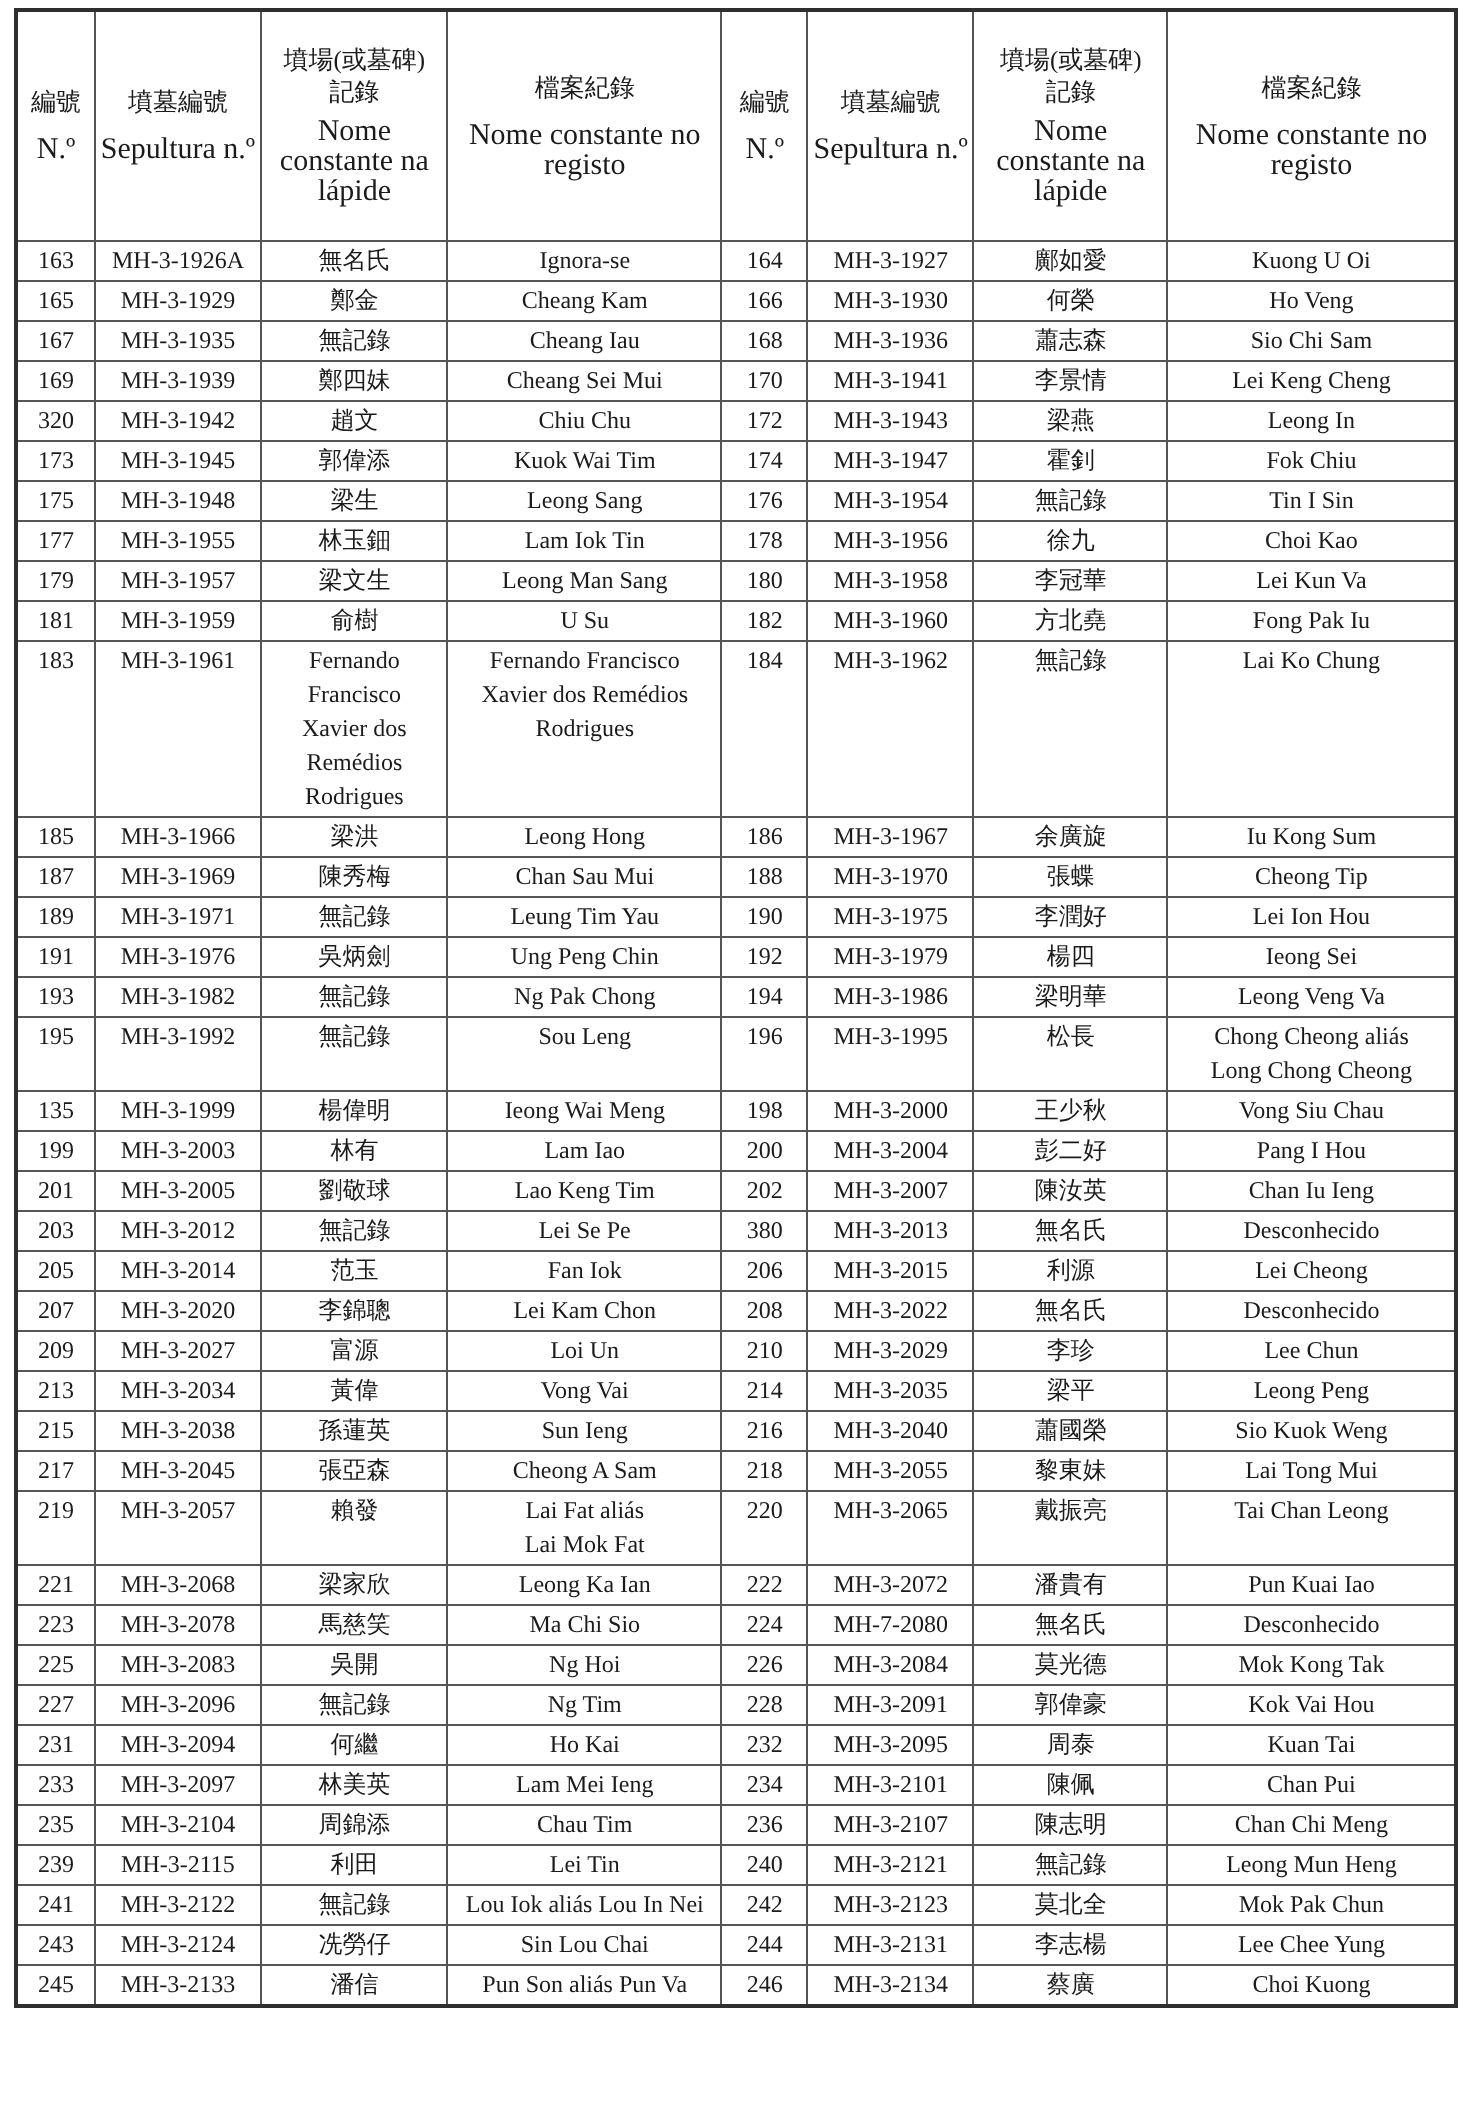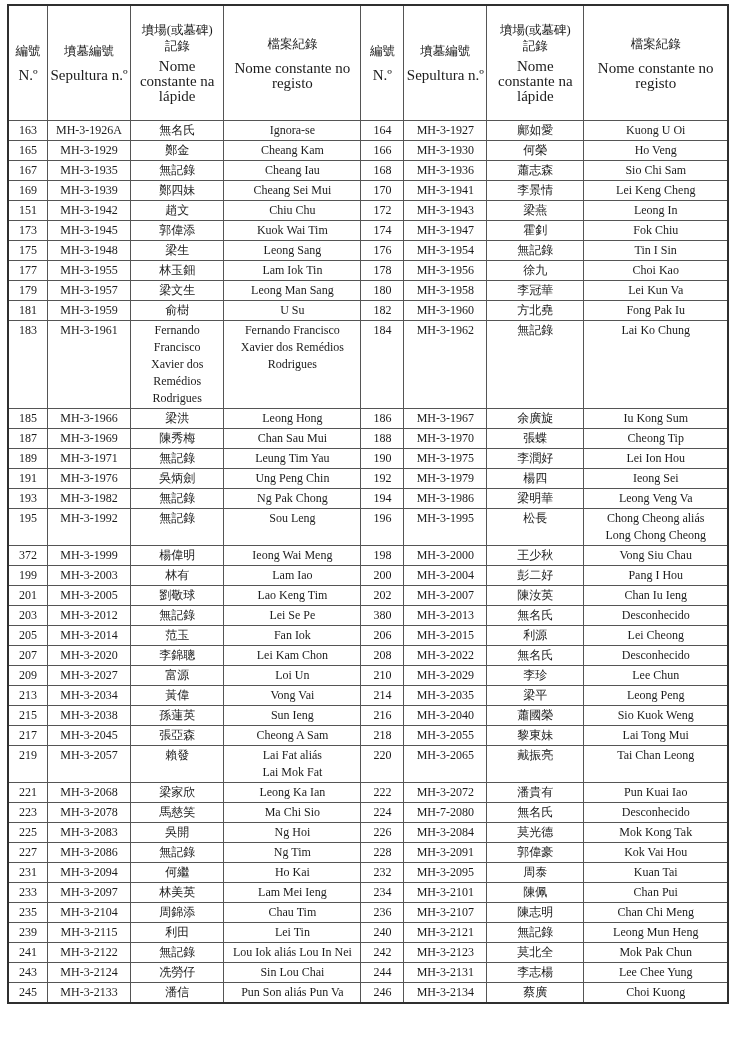--- a/index.html
+++ b/index.html
@@ -157,21 +157,21 @@
           <td>169</td>
           <td>MH-3-1939</td>
           <td>鄭四妹</td>
           <td>Cheang Sei Mui</td>
           <td>170</td>
           <td>MH-3-1941</td>
           <td>李景情</td>
           <td>Lei Keng Cheng</td>
         </tr>
         <tr>
-          <td>151</td>
+          <td>320</td>
           <td>MH-3-1942</td>
           <td>趙文</td>
           <td>Chiu Chu</td>
           <td>172</td>
           <td>MH-3-1943</td>
           <td>梁燕</td>
           <td>Leong In</td>
         </tr>
         <tr>
           <td>173</td>
@@ -300,21 +300,21 @@
           <td>Sou Leng</td>
           <td>196</td>
           <td>MH-3-1995</td>
           <td>松長</td>
           <td>
             <div>Chong Cheong aliás</div>
             <div>Long Chong Cheong</div>
           </td>
         </tr>
         <tr>
-          <td>372</td>
+          <td>135</td>
           <td>MH-3-1999</td>
           <td>楊偉明</td>
           <td>Ieong Wai Meng</td>
           <td>198</td>
           <td>MH-3-2000</td>
           <td>王少秋</td>
           <td>Vong Siu Chau</td>
         </tr>
         <tr>
           <td>199</td>
@@ -444,21 +444,21 @@
           <td>MH-3-2083</td>
           <td>吳開</td>
           <td>Ng Hoi</td>
           <td>226</td>
           <td>MH-3-2084</td>
           <td>莫光德</td>
           <td>Mok Kong Tak</td>
         </tr>
         <tr>
           <td>227</td>
-          <td>MH-3-2086</td>
+          <td>MH-3-2096</td>
           <td>無記錄</td>
           <td>Ng Tim</td>
           <td>228</td>
           <td>MH-3-2091</td>
           <td>郭偉豪</td>
           <td>Kok Vai Hou</td>
         </tr>
         <tr>
           <td>231</td>
           <td>MH-3-2094</td>

